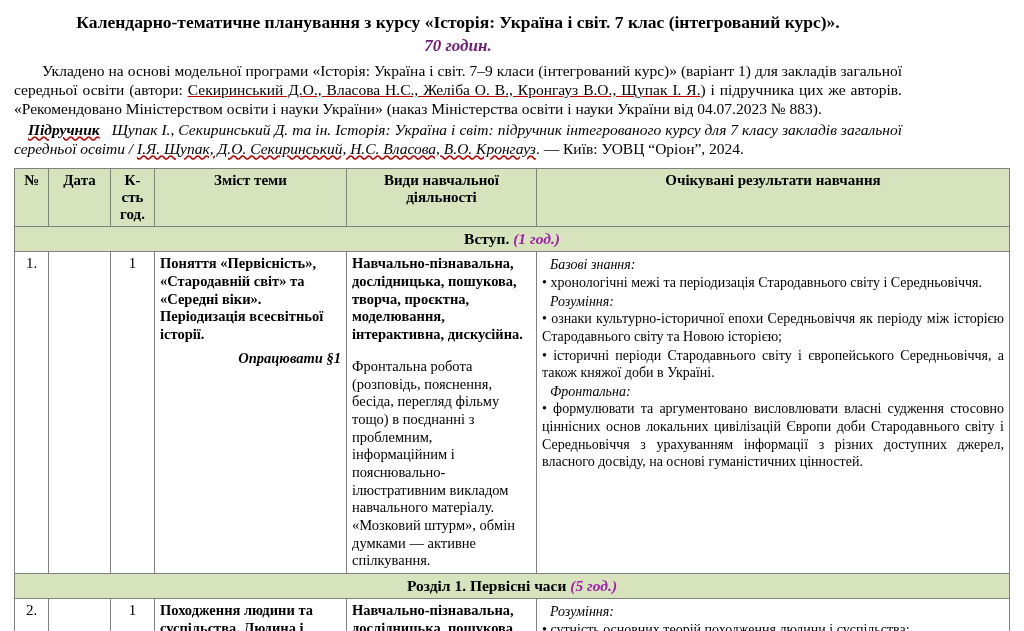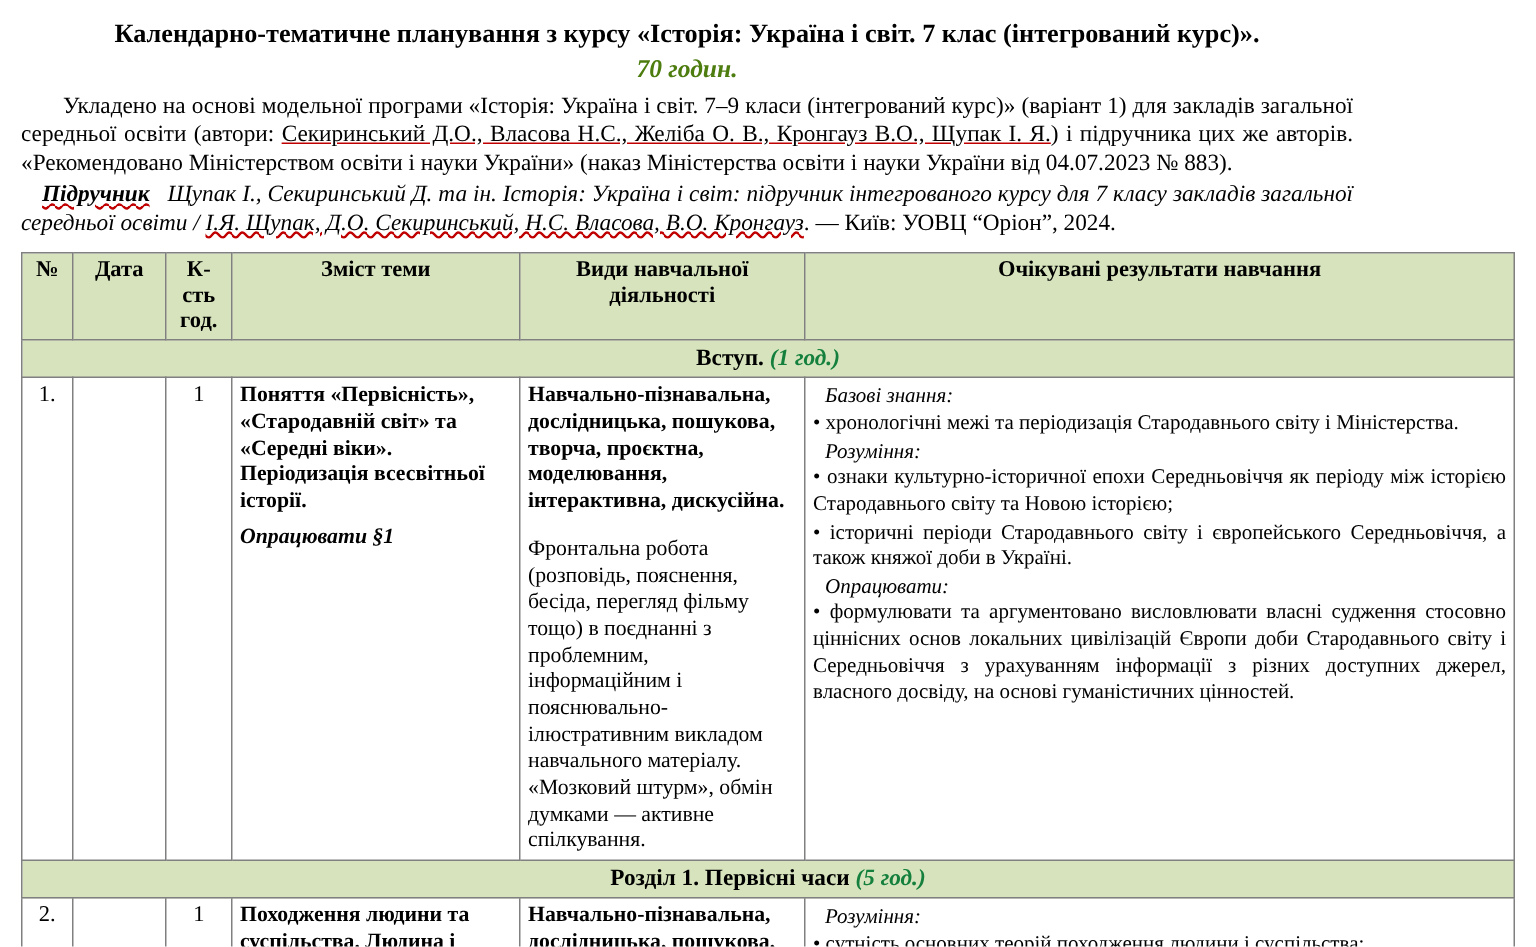--- a/index.html
+++ b/index.html
@@ -24,21 +24,21 @@
     font-weight: bold;
     font-size: 17.5px;
     line-height: 1.25;
     margin: 2px 0 0 0;
   }
   .doc-subtitle {
     text-align: center;
     font-weight: bold;
     font-style: italic;
     font-size: 17px;
-    color: #4d7c0f;
+    color: #701a75;
     margin: 2px 0 6px 0;
   }
   .para {
     font-size: 15.5px;
     line-height: 1.22;
     text-align: justify;
     margin: 0 0 2px 0;
     text-indent: 28px;
   }
   .u-red { text-decoration: underline; text-decoration-color: #c00000; }
@@ -84,37 +84,38 @@
   .col-res  { width: auto; }
 
   .section-row td {
     background: #d6e3bc;
     text-align: center;
     font-weight: bold;
     font-size: 15.5px;
     padding: 6px 4px;
   }
   .section-row .hours {
-    color: #15803d;
+    color: #a21caf;
     font-style: italic;
   }
 
   td.c-no, td.c-date, td.c-hrs {
     text-align: center;
     font-size: 15px;
     padding-top: 6px;
   }
   td.c-topic {
     font-weight: bold;
     font-size: 14.5px;
     line-height: 1.22;
     padding-top: 6px;
   }
   td.c-topic .work {
     display: block;
+    text-align: right;
     font-weight: bold;
     font-style: italic;
     margin-top: 6px;
   }
   td.c-act {
     font-size: 14.5px;
     line-height: 1.22;
     padding-top: 6px;
   }
   td.c-act .head {
@@ -194,28 +195,28 @@
           <span>Поняття «Первісність», «Стародавній світ» та «Середні віки». Періодизація всесвітньої історії.</span>
           <span class="work">Опрацювати §1</span>
         </td>
         <td class="c-act">
           <span class="head">Навчально-пізнавальна, дослідницька, пошукова, творча, проєктна, моделювання, інтерактивна, дискусійна.</span>
           <span class="rest">Фронтальна робота (розповідь, пояснення, бесіда, перегляд фільму тощо) в поєднанні з проблемним, інформаційним і пояснювально- ілюстративним викладом навчального матеріалу. «Мозковий штурм», обмін думками — активне спілкування.</span>
         </td>
         <td class="c-res">
           <span class="lbl">Базові знання:</span>
           <ul>
-            <li>хронологічні межі та періодизація Стародавнього світу і Міністерства.</li>
+            <li>хронологічні межі та періодизація Стародавнього світу і Середньовіччя.</li>
           </ul>
           <span class="lbl">Розуміння:</span>
           <ul>
             <li>ознаки культурно-історичної епохи Середньовіччя як періоду між історією Стародавнього світу та Новою історією;</li>
             <li>історичні періоди Стародавнього світу і європейського Середньовіччя, а також княжої доби в Україні.</li>
           </ul>
-          <span class="lbl">Опрацювати:</span>
+          <span class="lbl">Фронтальна:</span>
           <ul>
             <li>формулювати та аргументовано висловлювати власні судження стосовно ціннісних основ локальних цивілізацій Європи доби Стародавнього світу і Середньовіччя з урахуванням інформації з різних доступних джерел, власного досвіду, на основі гуманістичних цінностей.</li>
           </ul>
         </td>
       </tr>
 
       <tr class="section-row">
         <td colspan="6"><span>Розділ 1. Первісні часи</span> <span class="hours">(5 год.)</span></td>
       </tr>
 

